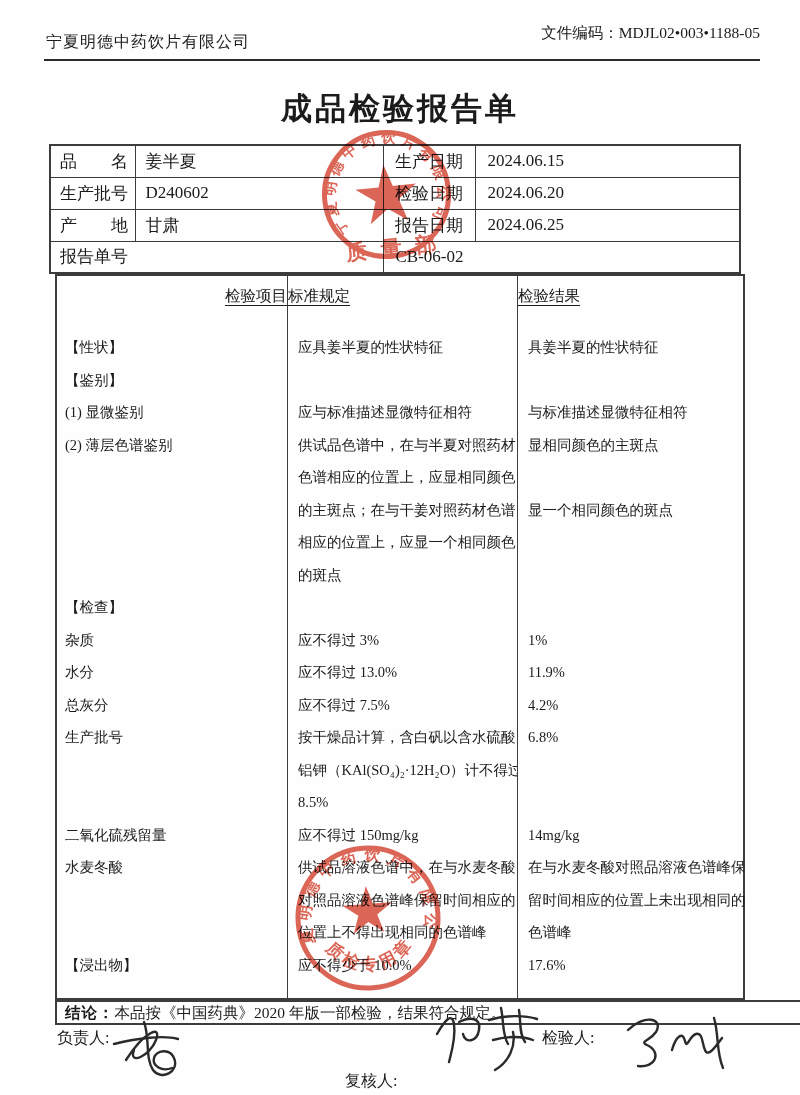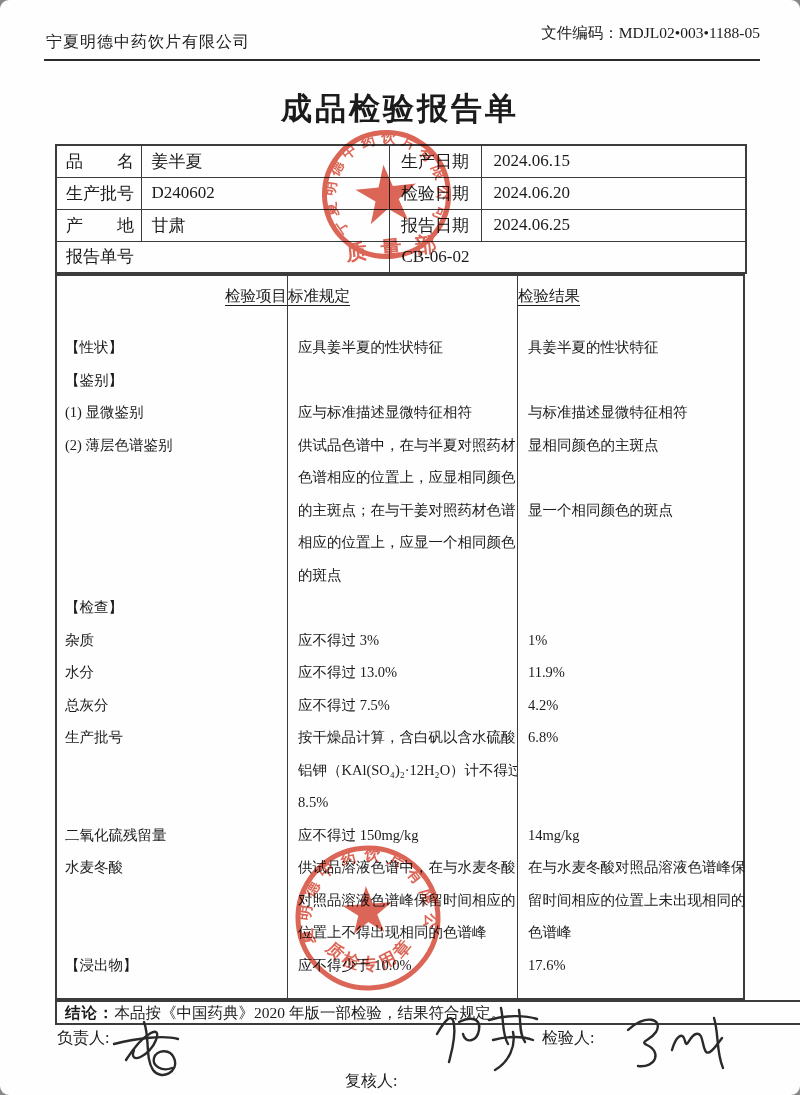--- a/index.html
+++ b/index.html
@@ -1,29 +1,29 @@
 <!DOCTYPE html>
 <html><head>
 <meta charset="utf-8">
 <style>
   * { margin:0; padding:0; box-sizing:border-box; }
   body { background:#888; font-family:"Liberation Serif","DejaVu Serif",serif; }
   .page {
     position:relative; width:800px; height:1095px; margin:0 auto;
-    background:#fefefe; color:#1b1b1b; overflow:hidden;border-radius:9px;
+    background:#fefefe; color:#1b1b1b; overflow:hidden;
   }
   
   .hdr-company { position:absolute; left:46px; top:32px; font-size:16px; letter-spacing:1px; }
   .hdr-code    { position:absolute; right:40px; top:23px; font-size:15.5px; }
   .hdr-rule    { position:absolute; left:44px; top:59px; width:716px; height:2px; background:#2b2b2b; }
   
   .doc-title { position:absolute; left:0; right:0; top:88px; text-align:center;
                font-size:31px; font-weight:bold; letter-spacing:3px; }
   
-  table.info { position:absolute; left:55px; top:144px; width:690px;
+  table.info { position:absolute; left:49px; top:144px; width:690px;
                border-collapse:collapse; table-layout:fixed;font-family:Liberation Serif, serif; }
   table.info td { border:1.5px solid #3c3c3c; height:32px; font-size:17px;
                   vertical-align:middle; overflow:hidden; white-space:nowrap; }
   table.info { border:2px solid #3c3c3c; }
   td.lbl  { padding-left:9px; }
   td.val  { padding-left:10px; }
   td.dlbl { text-align:center; }
   td.dval { padding-left:12px; }
   td.rno  { padding-left:12px; }
   

